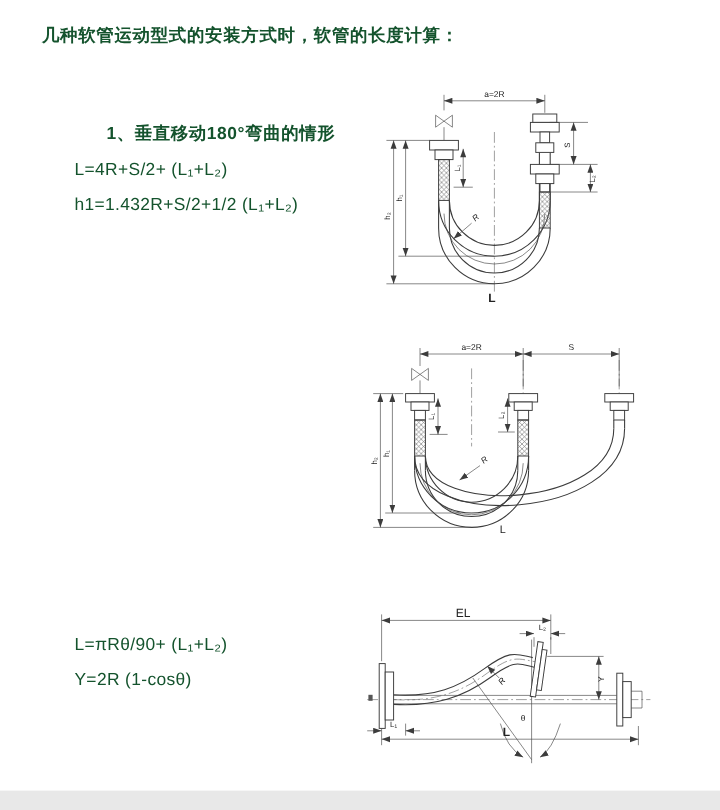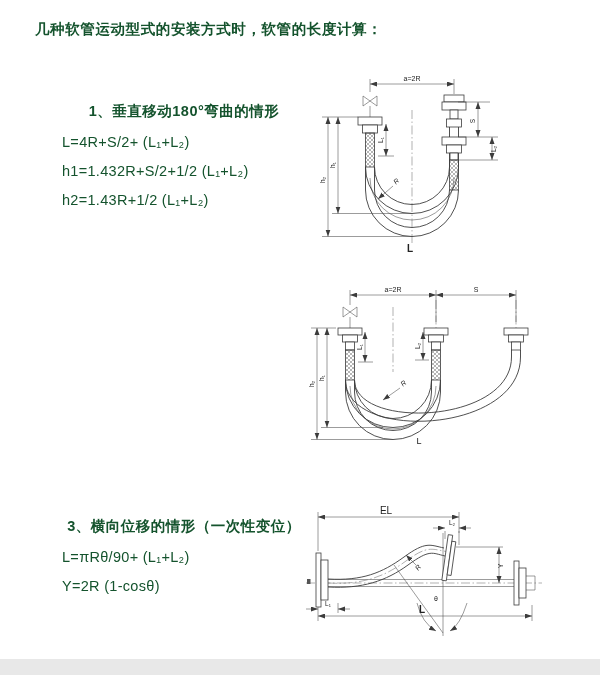--- a/index.html
+++ b/index.html
@@ -43,26 +43,24 @@
 </svg>
 
 <div class="page">
 
   <div class="doc-title">几种软管运动型式的安装方式时，软管的长度计算：</div>
 
   <section class="sec sec1">
     <div class="sec-heading">1、垂直移动180°弯曲的情形</div>
     <div class="formula">L=4R+S/2+ (L₁+L₂)</div>
     <div class="formula">h1=1.432R+S/2+1/2 (L₁+L₂)</div>
-    <div class="formula">h2=1.43R+1/2 (L₁+L₂)</div>
   </section>
 
 
   <section class="sec sec3">
-    <div class="sec-heading">3、横向位移的情形（一次性变位）</div>
     <div class="formula">L=πRθ/90+ (L₁+L₂)</div>
     <div class="formula">Y=2R (1-cosθ)</div>
   </section>
 
   <svg id="d1" class="dia" width="282" height="188" viewBox="0 0 282 188">
 
     <line class="cl" x1="104" y1="38" x2="104" y2="172"></line>
 
     <line class="dim" x1="62" y1="20" x2="62" y2="7"></line>
     <line class="dim" x1="146" y1="22" x2="146" y2="7"></line>

